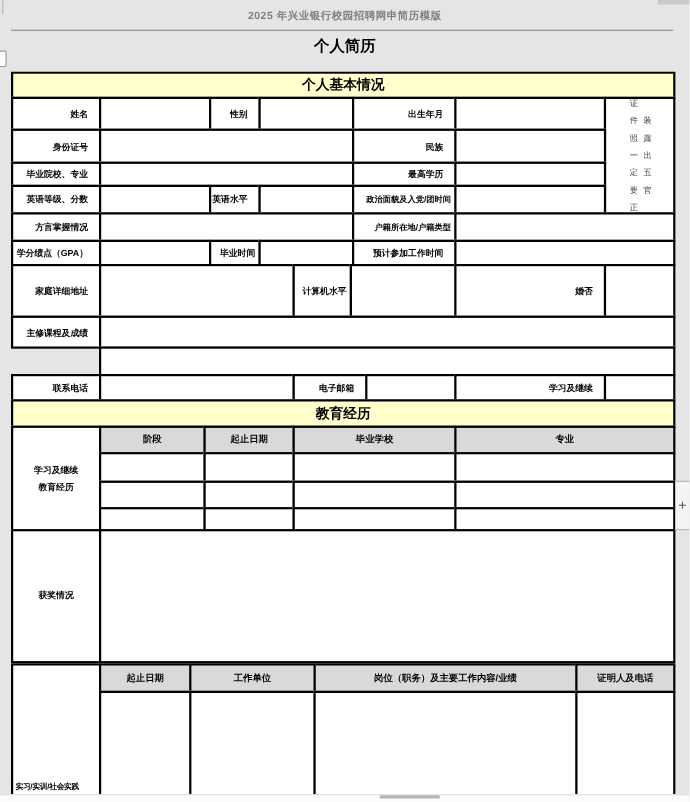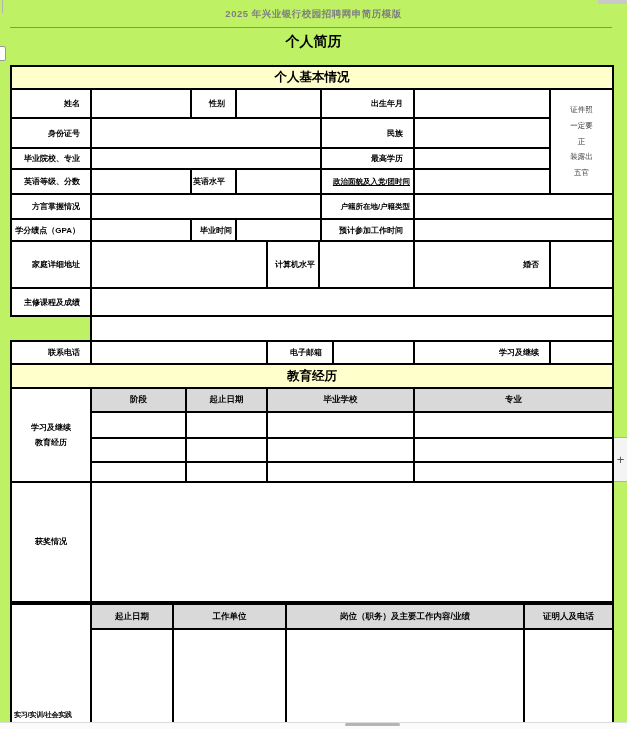--- a/index.html
+++ b/index.html
@@ -1,16 +1,16 @@
 <!DOCTYPE html>
 <html><head>
 <meta charset="utf-8">
 <style>
   html,body{margin:0;padding:0;background:#fff;}
-  #canvas{position:relative;width:627px;height:729px;overflow:hidden;background:#bef264;
+  #canvas{position:relative;width:627px;height:729px;overflow:hidden;background:#e5e5e5;
           font-family:"Liberation Sans","DejaVu Sans",sans-serif;color:#000;}
   
   #doc-header-title{position:absolute;left:0;top:8px;width:627px;text-align:center;
           font-size:9.5px;font-weight:bold;color:#7f7f7f;letter-spacing:.5px;}
   #header-rule{position:absolute;left:10px;top:27px;width:602px;height:1px;background:#8c8c8c;}
   #doc-title{position:absolute;left:0;top:33px;width:627px;text-align:center;
           font-size:14px;font-weight:bold;color:#000;}
   
   #edge-line-topleft{position:absolute;left:2px;top:0;width:1px;height:13px;background:#b3b3b3;}
   #strip-topright{position:absolute;left:598px;top:0;width:29px;height:4px;background:#c9c9c9;}
@@ -25,21 +25,21 @@
   
   #tbl{position:absolute;left:10px;top:65px;width:606px;height:664px;overflow:hidden;}
   .c{position:absolute;background:#fff;border:2px solid #000;box-sizing:border-box;
      display:flex;align-items:center;overflow:hidden;}
   .lab{justify-content:flex-end;padding-right:10px;font-weight:bold;font-size:8px;}
   .sm{font-size:7.5px;padding-right:3px;}
   .pr3{padding-right:3px;}
   .ban{background:#ffffcc;justify-content:center;font-weight:bold;font-size:12.5px;}
   .hdr{background:#d9d9d9;justify-content:center;font-weight:bold;font-size:8.5px;padding:0;}
   .val{}
-  .photo{flex-direction:column;justify-content:center;font-size:7.5px;color:#404040;
+  .photo{flex-direction:row;justify-content:center;font-size:7.5px;color:#404040;
          line-height:2.1;text-align:center;padding:0 18px;}
   .vlab{flex-direction:column;justify-content:center;font-weight:bold;font-size:8px;
         line-height:1.9;text-align:center;padding:0;}
   .wlab{align-items:flex-end;justify-content:flex-start;font-weight:bold;font-size:7px;
         padding:0 0 7px 2px;letter-spacing:-.2px;}
 </style>
 </head>
 <body>
 
 <div id="canvas">
@@ -73,21 +73,21 @@
 
     <div class="c lab" style="left:0;top:82px;width:82px;height:23px;">毕业院校、专业</div>
     <div class="c val" style="left:80px;top:82px;width:232px;height:23px;"></div>
     <div class="c lab" style="left:310px;top:82px;width:95px;height:23px;">最高学历</div>
     <div class="c val" style="left:403px;top:82px;width:138px;height:23px;"></div>
 
     <div class="c lab" style="left:0;top:103px;width:82px;height:27px;">英语等级、分数</div>
     <div class="c val" style="left:80px;top:103px;width:102px;height:27px;"></div>
     <div class="c lab" style="left:180px;top:103px;width:47px;height:27px;">英语水平</div>
     <div class="c val" style="left:225px;top:103px;width:87px;height:27px;"></div>
-    <div class="c lab sm" style="left:310px;top:103px;width:95px;height:27px;text-decoration:underline;">政治面貌及入党/团时间</div>
+    <div class="c lab sm" style="left:310px;top:103px;width:95px;height:27px;">政治面貌及入党/团时间</div>
     <div class="c val" style="left:403px;top:103px;width:138px;height:27px;"></div>
 
     <div class="c lab" style="left:0;top:128px;width:82px;height:27px;">方言掌握情况</div>
     <div class="c val" style="left:80px;top:128px;width:232px;height:27px;"></div>
     <div class="c lab sm" style="left:310px;top:128px;width:95px;height:27px;">户籍所在地/户籍类型</div>
     <div class="c val" style="left:403px;top:128px;width:201px;height:27px;"></div>
 
     <div class="c lab" style="left:0;top:153px;width:82px;height:24px;">学分绩点（GPA）</div>
     <div class="c val" style="left:80px;top:153px;width:102px;height:24px;"></div>
     <div class="c lab pr3" style="left:180px;top:153px;width:47px;height:24px;">毕业时间</div>

